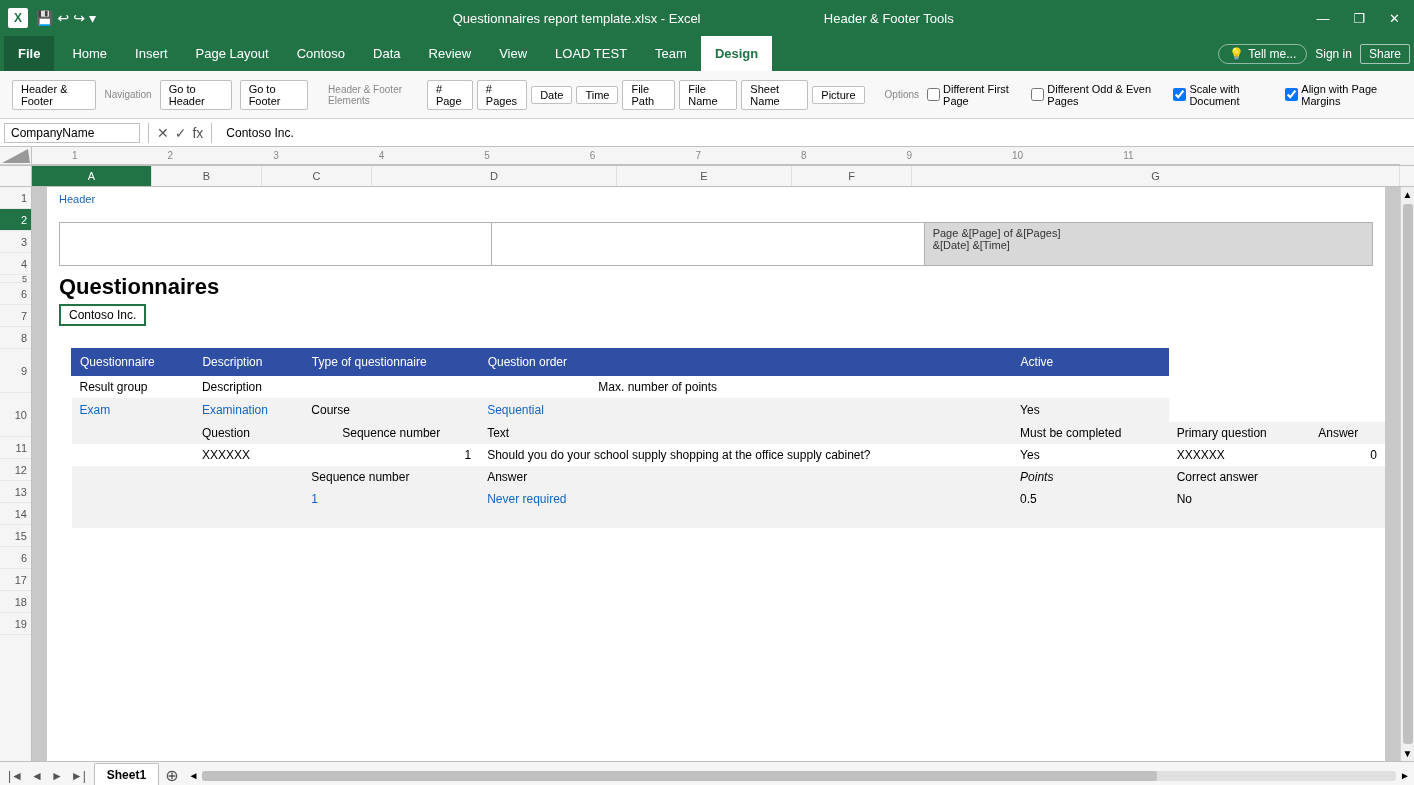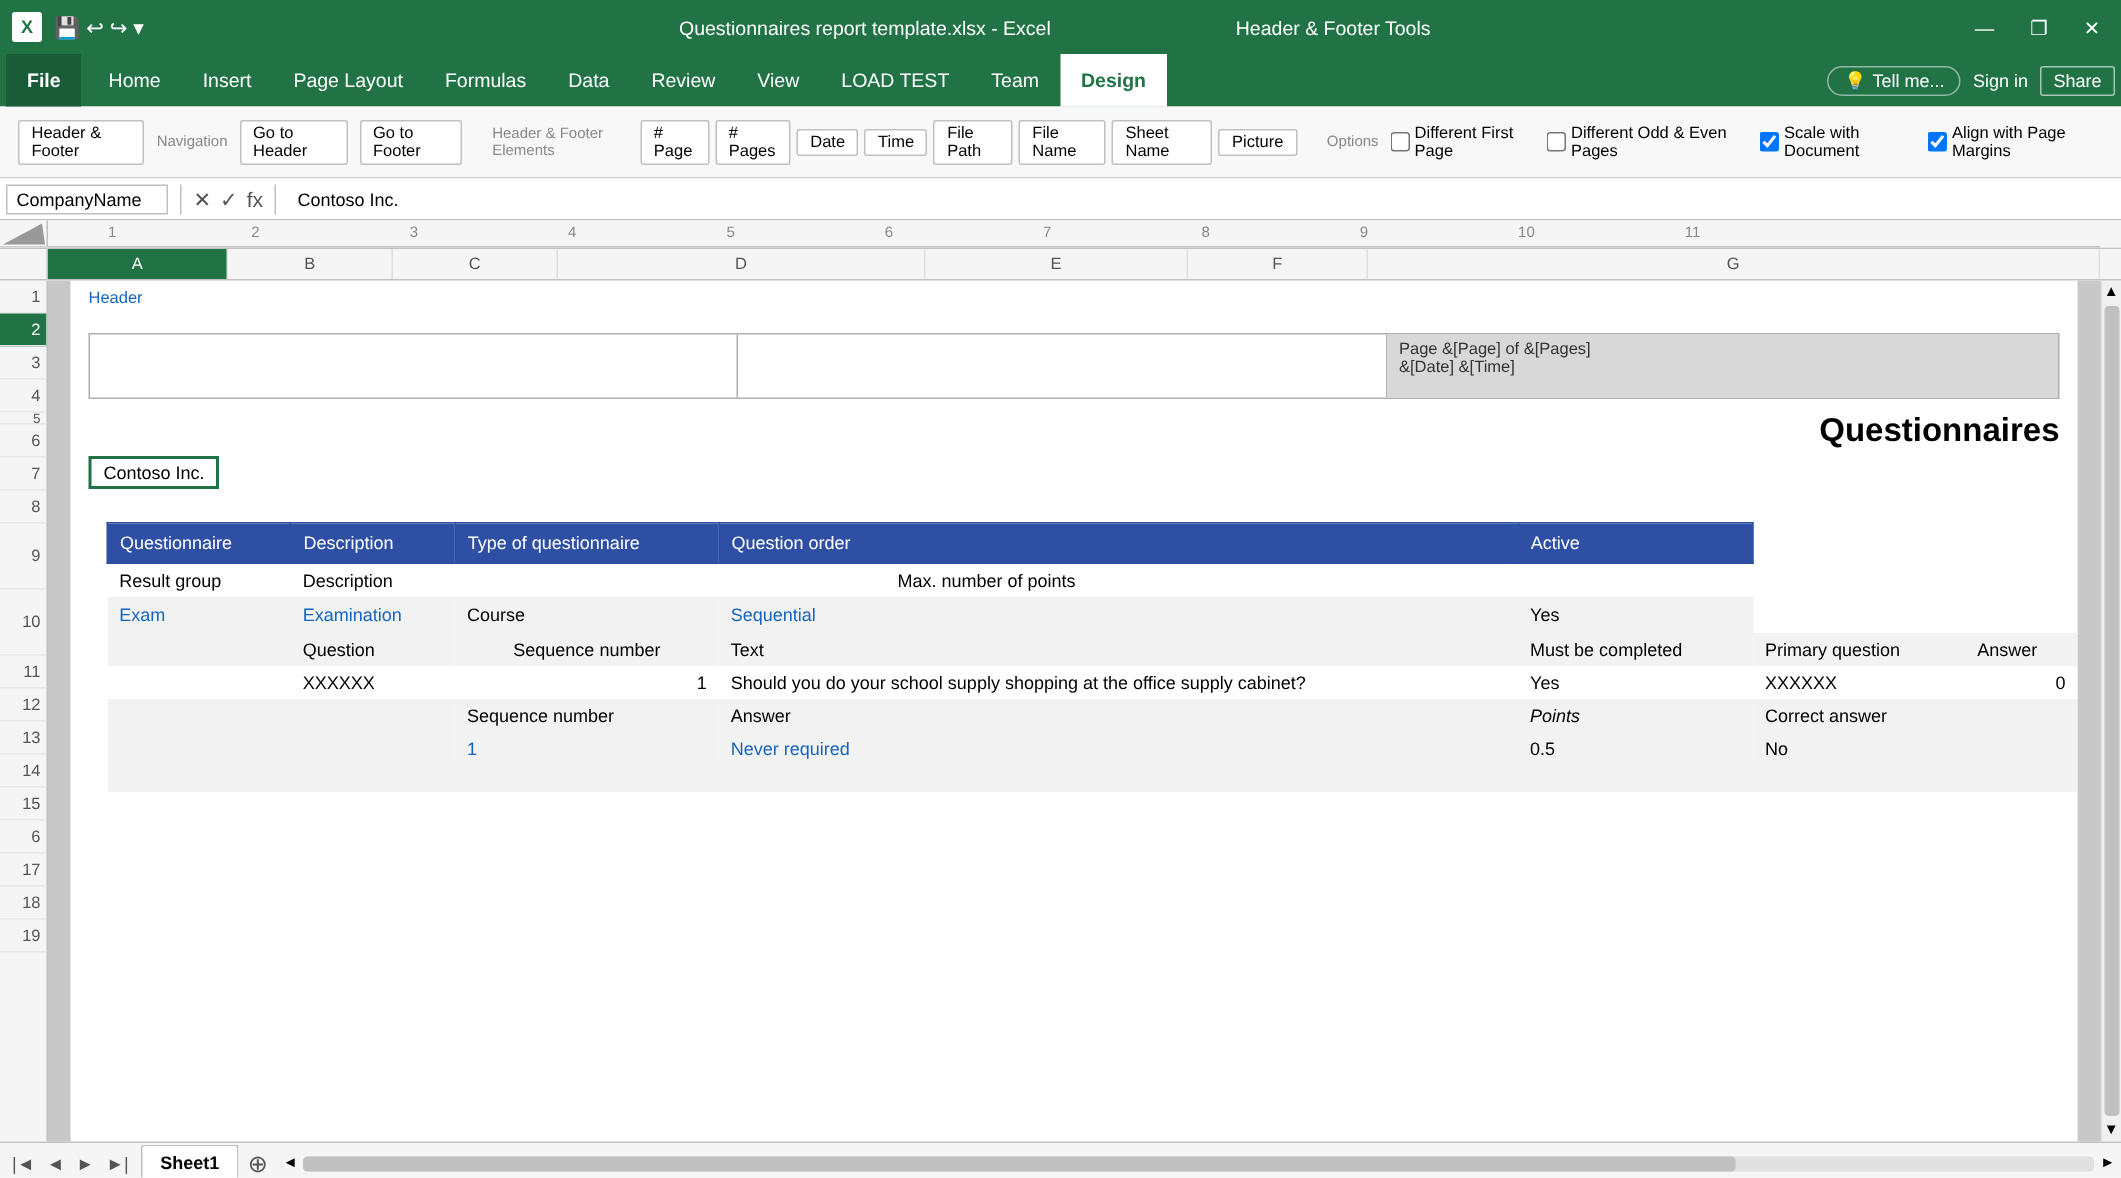--- a/index.html
+++ b/index.html
@@ -73,21 +73,21 @@
     .formula-bar {
       background: white;
       border-bottom: 1px solid #c0c0c0;
       height: 28px;
       display: flex;
       align-items: center;
       padding: 0 4px;
       gap: 4px;
     }
     .name-box {
-      width: 108px;
+      width: 136px;
       border: 1px solid #c0c0c0;
       padding: 2px 6px;
       font-size: 12px;
       background: white;
     }
     .formula-sep { width: 1px; height: 20px; background: #c0c0c0; margin: 0 4px; }
     .formula-actions { display: flex; align-items: center; gap: 6px; }
     .formula-btn { font-size: 14px; cursor: pointer; color: #555; }
     .formula-input {
       flex: 1;
@@ -242,21 +242,21 @@
   <div class="ribbon-tab">
     <span>Home</span>
   </div>
   <div class="ribbon-tab">
     <span>Insert</span>
   </div>
   <div class="ribbon-tab">
     <span>Page Layout</span>
   </div>
   <div class="ribbon-tab">
-    <span>Formulas</span>
+    <span>Contoso</span>
   </div>
   <div class="ribbon-tab">
     <span>Data</span>
   </div>
   <div class="ribbon-tab">
     <span>Review</span>
   </div>
   <div class="ribbon-tab">
     <span>View</span>
   </div>
@@ -399,21 +399,21 @@
             <div style="flex:1; height:42px; border-right:1px solid #b0b0b0;"></div>
             <div style="flex:1; height:42px; border-right:1px solid #b0b0b0;"></div>
             <div style="flex:1; height:42px; background:#d8d8d8; padding:4px 8px; font-size:11px; color:#333;">
               <span style="white-space:pre-line;">Page &amp;[Page] of &amp;[Pages]
 &amp;[Date] &amp;[Time]</span>
             </div>
           </div>
         </div>
 
         <div style="padding:8px 12px 0 12px;">
-          <div style="font-size:22px; font-weight:bold; color:#000;text-align:right;">Questionnaires</div>
+          <div style="font-size:22px; font-weight:bold; color:#000;">Questionnaires</div>
           <div style="border:2px solid #217346; display:inline-block; padding:2px 8px; margin-top:4px; background:white; min-width:80px;">
             <span>Contoso Inc.</span>
           </div>
         </div>
 
         <div style="padding:10px 12px 0 12px;">
           <table class="data-table" style="border-collapse:collapse; width:100%; font-size:12px;">
             <thead>
               <tr>
                 <th style="background:#2e4fa3;color:white;padding:6px 8px;text-align:left;font-weight:normal;">Questionnaire</th>

